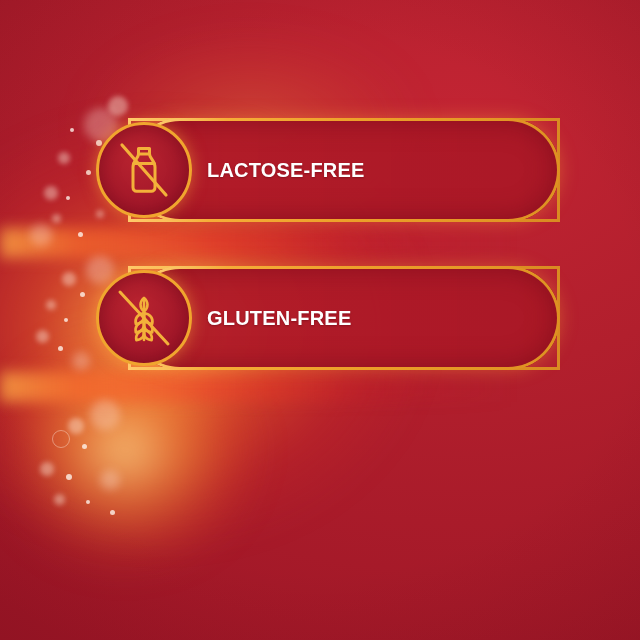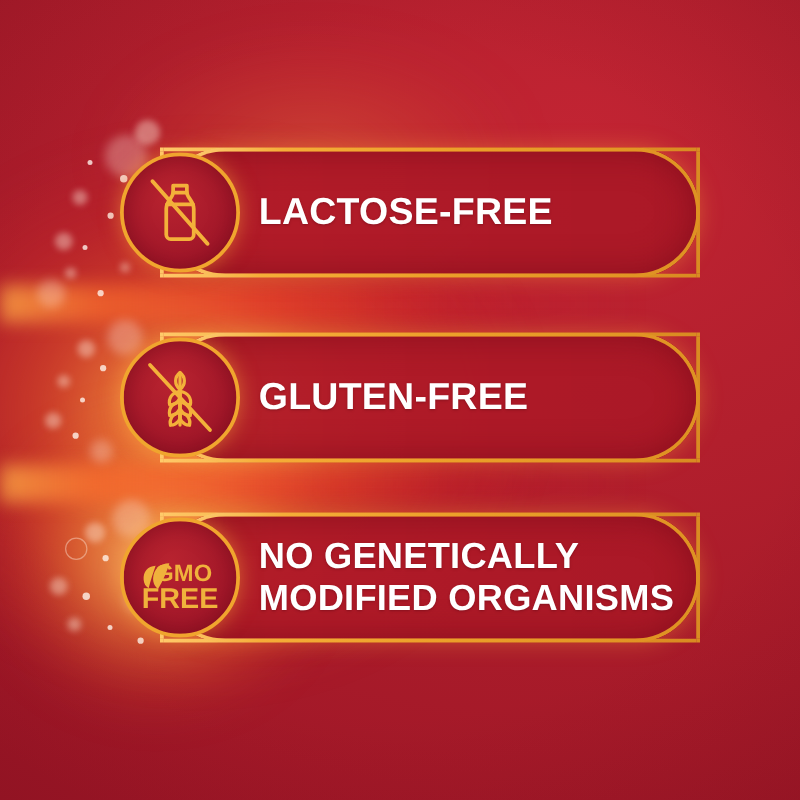--- a/index.html
+++ b/index.html
@@ -195,21 +195,21 @@
     top: 0;
     height: 104px;
     display: flex;
     flex-direction: column;
     justify-content: center;
     color: #ffffff;
     font-weight: bold;
     letter-spacing: 0.2px;
   }
   .label .ln {
-    font-size: 30px;
+    font-size: 20px;
     line-height: 36px;
     white-space: nowrap;
     text-shadow: 0 1px 2px rgba(90,8,20,0.45);
   }
   .label.two .ln { font-size: 29px; line-height: 34px; }
 </style>
 </head>
 <body>
 
 <div class="stage">
@@ -298,37 +298,15 @@
 
           <path d="M13 11 L61 63" stroke-width="3"></path>
         </svg>
       </div>
 
       <div class="label">
         <span class="ln">GLUTEN-FREE</span>
       </div>
     </div>
 
-    <div class="row r3">
-      <div class="pill"></div>
-
-      <div class="badge">
-        <svg width="80" height="80" viewBox="0 0 80 80">
-          <g fill="#f0b23c">
-
-            <path d="M20.5 30.5 c-6.5 0.5 -10 4.8 -9.6 11.2 c0.2 3.2 1.8 5.6 4 6.8
-                     c1.6 -6.2 3.6 -12.2 5.6 -18 z"></path>
-            <path d="M31.5 28.5 c-7.8 0.2 -12.6 4.6 -13 11.8 c-0.2 4 1.4 7 4 8.6
-                     c4 -6.8 7 -13.6 9 -20.4 z"></path>
-          </g>
-          <text x="43" y="43" fill="#f0b23c" font-family="Liberation Sans, sans-serif" font-size="19" font-weight="bold" text-anchor="middle">GMO</text>
-          <text x="40" y="64" fill="#f0b23c" font-family="Liberation Sans, sans-serif" font-size="23" font-weight="bold" text-anchor="middle">FREE</text>
-        </svg>
-      </div>
-
-      <div class="label two">
-        <span class="ln">NO GENETICALLY</span>
-        <span class="ln">MODIFIED ORGANISMS</span>
-      </div>
-    </div>
 
   </div>
 </div>
 
 </body></html>

